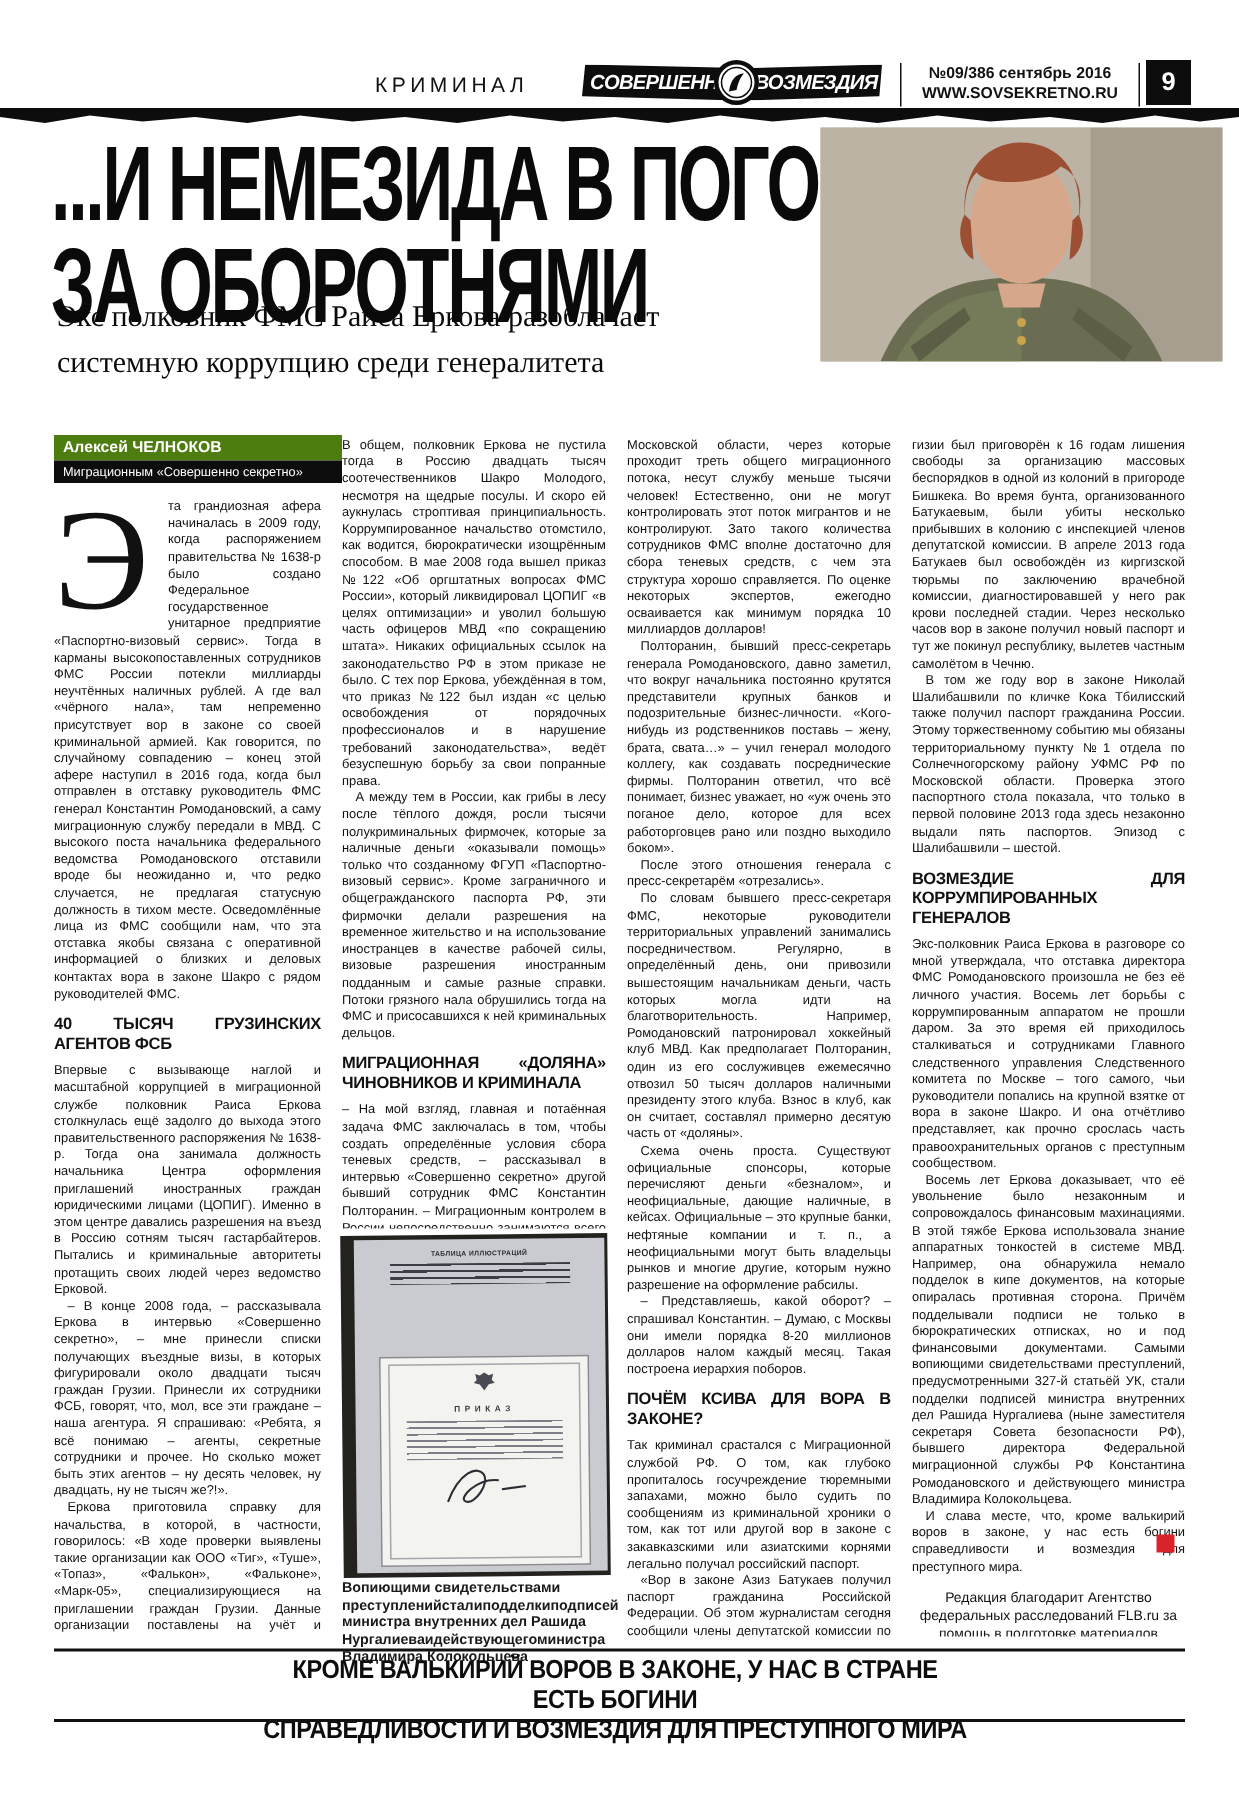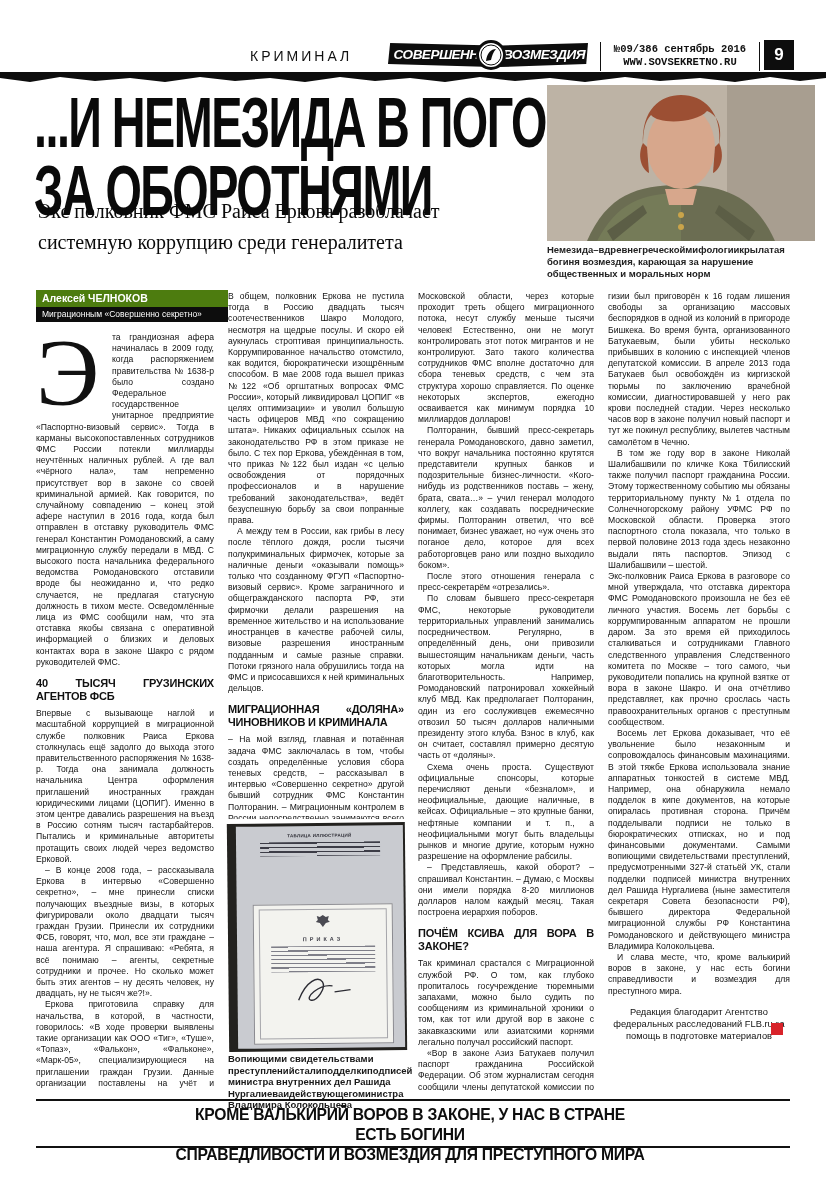--- a/index.html
+++ b/index.html
@@ -11,21 +11,21 @@
   .logo{position:absolute;left:388px;top:0;width:200px;height:30px;}
   .logo-band{position:absolute;top:3px;height:24px;background:#0d0d0d;color:#fff;
              font-weight:800;font-style:italic;font-size:13.5px;line-height:24px;
              text-align:center;letter-spacing:-0.5px;}
   .logo-band.left{left:0;width:106px;clip-path:polygon(2% 0,100% 10%,98% 100%,0 88%);}
   .logo-band.right{left:112px;width:88px;clip-path:polygon(2% 10%,100% 0,98% 88%,0 100%);}
   .logo-circle{position:absolute;left:88px;top:0;width:30px;height:30px;border-radius:50%;
                background:#fff;border:3px solid #0d0d0d;box-sizing:border-box;z-index:2;}
   .issue-box{position:absolute;left:600px;top:2px;width:146px;height:28px;
              border-left:1px solid #111;border-right:1px solid #111;padding:1px 6px 0 6px;
-             font-size:10.5px;font-weight:700;text-align:center;line-height:13px;font-family:Liberation Mono, monospace;}
+             font-size:10.5px;font-weight:700;text-align:center;line-height:13px;}
   .page-square{position:absolute;left:764px;top:0;width:30px;height:30px;background:#0d0d0d;
                color:#fff;font-size:17px;font-weight:800;text-align:center;line-height:30px;}
   .torn-rule{position:absolute;left:0;top:72px;width:826px;height:12px;}
   
   .headline-line{position:absolute;left:34px;font-size:60px;font-weight:900;letter-spacing:-2px;
                  white-space:nowrap;transform:scale(0.78,1.18);transform-origin:0 0;color:#0a0a0a;}
   .hl1{top:82px;} .hl2{top:150px;}
   .subhead{position:absolute;left:38px;top:196px;width:490px;
            font-family:"Liberation Serif",serif;font-size:20px;line-height:31px;color:#0a0a0a;}
   
@@ -122,21 +122,20 @@
       <ellipse cx="134" cy="62" rx="34" ry="42" fill="#d7a78c"></ellipse>
       <path d="M96 60 C94 24 114 10 134 10 C156 10 176 26 172 62 C176 40 170 30 160 26 C150 38 112 40 104 30 C98 36 96 46 96 60 Z" fill="#9c4f33"></path>
       <path d="M96 58 C90 70 94 84 102 88 L100 62 Z" fill="#9c4f33"></path>
       <path d="M172 58 C178 70 174 84 166 88 L168 62 Z" fill="#9c4f33"></path>
       <circle cx="134" cy="130" r="3" fill="#c9a44a"></circle>
       <circle cx="134" cy="142" r="3" fill="#c9a44a"></circle>
       <path d="M60 146 L96 120 L100 128 L66 156 Z" fill="#5c5e46"></path>
       <path d="M208 146 L172 120 L168 128 L202 156 Z" fill="#5c5e46"></path>
     </svg>
   </div>
-  <div class="photo-caption">Немезида–вдревнегреческоймифологиикрылатая богиня возмездия, карающая за нарушение общественных и моральных норм</div>
 
   <div class="col col1">
     <p class="noindent"><span class="dropcap">Э</span><span>та грандиозная афера начиналась в 2009 году, когда распоряжением правительства № 1638-р было создано Федеральное государственное унитарное предприятие «Паспортно-визовый сервис». Тогда в карманы высокопоставленных сотрудников ФМС России потекли миллиарды неучтённых наличных рублей. А где вал «чёрного нала», там непременно присутствует вор в законе со своей криминальной армией. Как говорится, по случайному совпадению – конец этой афере наступил в 2016 года, когда был отправлен в отставку руководитель ФМС генерал Константин Ромодановский, а саму миграционную службу передали в МВД. С высокого поста начальника федерального ведомства Ромодановского отставили вроде бы неожиданно и, что редко случается, не предлагая статусную должность в тихом месте. Осведомлённые лица из ФМС сообщили нам, что эта отставка якобы связана с оперативной информацией о близких и деловых контактах вора в законе Шакро с рядом руководителей ФМС.</span></p>
     <h3 class="colhead">40 ТЫСЯЧ ГРУЗИНСКИХ АГЕНТОВ ФСБ</h3>
     <p class="noindent">Впервые с вызывающе наглой и масштабной коррупцией в миграционной службе полковник Раиса Еркова столкнулась ещё задолго до выхода этого правительственного распоряжения № 1638-р. Тогда она занимала должность начальника Центра оформления приглашений иностранных граждан юридическими лицами (ЦОПИГ). Именно в этом центре давались разрешения на въезд в Россию сотням тысяч гастарбайтеров. Пытались и криминальные авторитеты протащить своих людей через ведомство Ерковой.</p>
     <p>– В конце 2008 года, – рассказывала Еркова в интервью «Совершенно секретно», – мне принесли списки получающих въездные визы, в которых фигурировали около двадцати тысяч граждан Грузии. Принесли их сотрудники ФСБ, говорят, что, мол, все эти граждане – наша агентура. Я спрашиваю: «Ребята, я всё понимаю – агенты, секретные сотрудники и прочее. Но сколько может быть этих агентов – ну десять человек, ну двадцать, ну не тысяч же?!».</p>
     <p>Еркова приготовила справку для начальства, в которой, в частности, говорилось: «В ходе проверки выявлены такие организации как ООО «Тиг», «Туше», «Топаз», «Фалькон», «Фальконе», «Марк-05», специализирующиеся на приглашении граждан Грузии. Данные организации поставлены на учёт и оформляют приглашения по письмам заинтересованных лиц из УФСБ РФ по г. Москве и Московской области. Причём одна организация плавно реорганизуется в другую. За время проверки ими было оформлено 40 тысяч приглашений».</p>
   </div>
 
   <div class="col col2">
@@ -174,20 +173,21 @@
     <p>Схема очень проста. Существуют официальные спонсоры, которые перечисляют деньги «безналом», и неофициальные, дающие наличные, в кейсах. Официальные – это крупные банки, нефтяные компании и т. п., а неофициальными могут быть владельцы рынков и многие другие, которым нужно разрешение на оформление рабсилы.</p>
     <p>– Представляешь, какой оборот? – спрашивал Константин. – Думаю, с Москвы они имели порядка 8-20 миллионов долларов налом каждый месяц. Такая построена иерархия поборов.</p>
     <h3 class="colhead">ПОЧЁМ КСИВА ДЛЯ ВОРА В ЗАКОНЕ?</h3>
     <p class="noindent">Так криминал срастался с Миграционной службой РФ. О том, как глубоко пропиталось госучреждение тюремными запахами, можно было судить по сообщениям из криминальной хроники о том, как тот или другой вор в законе с закавказскими или азиатскими корнями легально получал российский паспорт.</p>
     <p>«Вор в законе Азиз Батукаев получил паспорт гражданина Российской Федерации. Об этом журналистам сегодня сообщили члены депутатской комиссии по расследованию факта его досрочного освобождения и выезда из Киргизии», – писало в 2013 году одно из киргизских новостных агентств. Азиз Батукаев в Кир-</p>
   </div>
 
   <div class="col col4">
     <p class="noindent">гизии был приговорён к 16 годам лишения свободы за организацию массовых беспорядков в одной из колоний в пригороде Бишкека. Во время бунта, организованного Батукаевым, были убиты несколько прибывших в колонию с инспекцией членов депутатской комиссии. В апреле 2013 года Батукаев был освобождён из киргизской тюрьмы по заключению врачебной комиссии, диагностировавшей у него рак крови последней стадии. Через несколько часов вор в законе получил новый паспорт и тут же покинул республику, вылетев частным самолётом в Чечню.</p>
     <p>В том же году вор в законе Николай Шалибашвили по кличке Кока Тбилисский также получил паспорт гражданина России. Этому торжественному событию мы обязаны территориальному пункту №1 отдела по Солнечногорскому району УФМС РФ по Московской области. Проверка этого паспортного стола показала, что только в первой половине 2013 года здесь незаконно выдали пять паспортов. Эпизод с Шалибашвили – шестой.</p>
+    <h3 class="colhead">ВОЗМЕЗДИЕ ДЛЯ КОРРУМПИРОВАННЫХ ГЕНЕРАЛОВ</h3>
     <p class="noindent">Экс-полковник Раиса Еркова в разговоре со мной утверждала, что отставка директора ФМС Ромодановского произошла не без её личного участия. Восемь лет борьбы с коррумпированным аппаратом не прошли даром. За это время ей приходилось сталкиваться и сотрудниками Главного следственного управления Следственного комитета по Москве – того самого, чьи руководители попались на крупной взятке от вора в законе Шакро. И она отчётливо представляет, как прочно срослась часть правоохранительных органов с преступным сообществом.</p>
     <p>Восемь лет Еркова доказывает, что её увольнение было незаконным и сопровождалось финансовым махинациями. В этой тяжбе Еркова использовала знание аппаратных тонкостей в системе МВД. Например, она обнаружила немало подделок в кипе документов, на которые опиралась противная сторона. Причём подделывали подписи не только в бюрократических отписках, но и под финансовыми документами. Самыми вопиющими свидетельствами преступлений, предусмотренными 327-й статьёй УК, стали подделки подписей министра внутренних дел Рашида Нургалиева (ныне заместителя секретаря Совета безопасности РФ), бывшего директора Федеральной миграционной службы РФ Константина Ромодановского и действующего министра Владимира Колокольцева.</p>
     <p>И слава месте, что, кроме валькирий воров в законе, у нас есть богини справедливости и возмездия для преступного мира.</p>
     <div class="credit">
       <p>Редакция благодарит Агентство федеральных расследований FLB.ru за помощь в подготовке материалов</p>
 
     </div>
   </div>
 
   <div class="endmark"></div>

